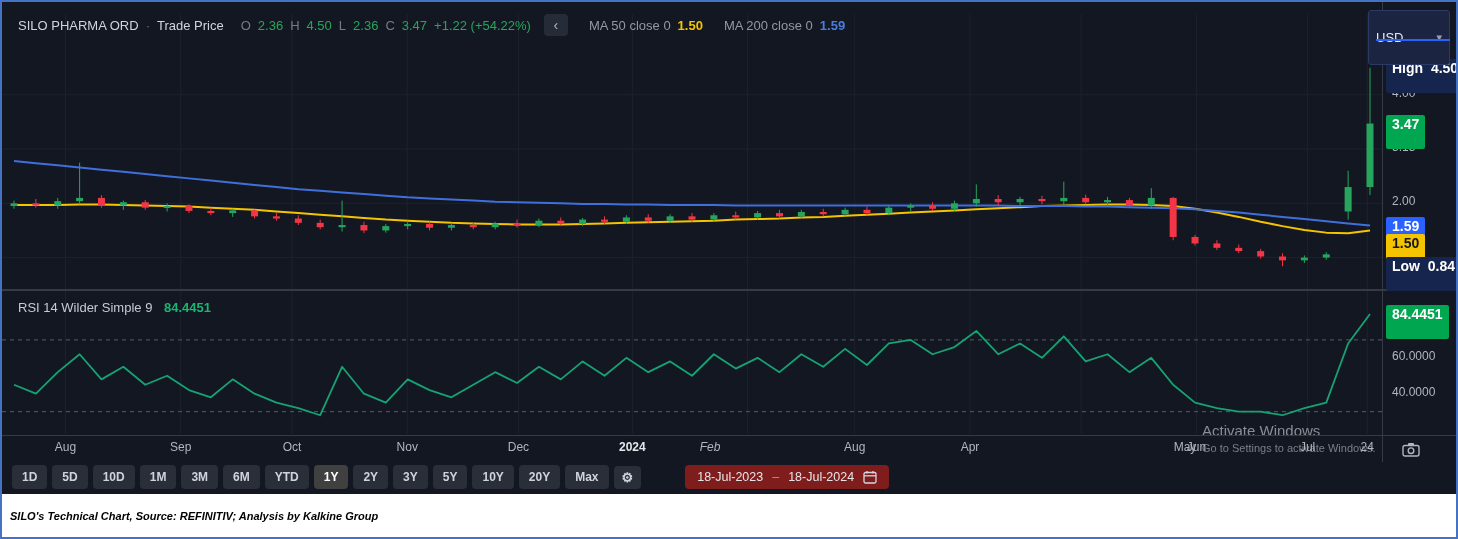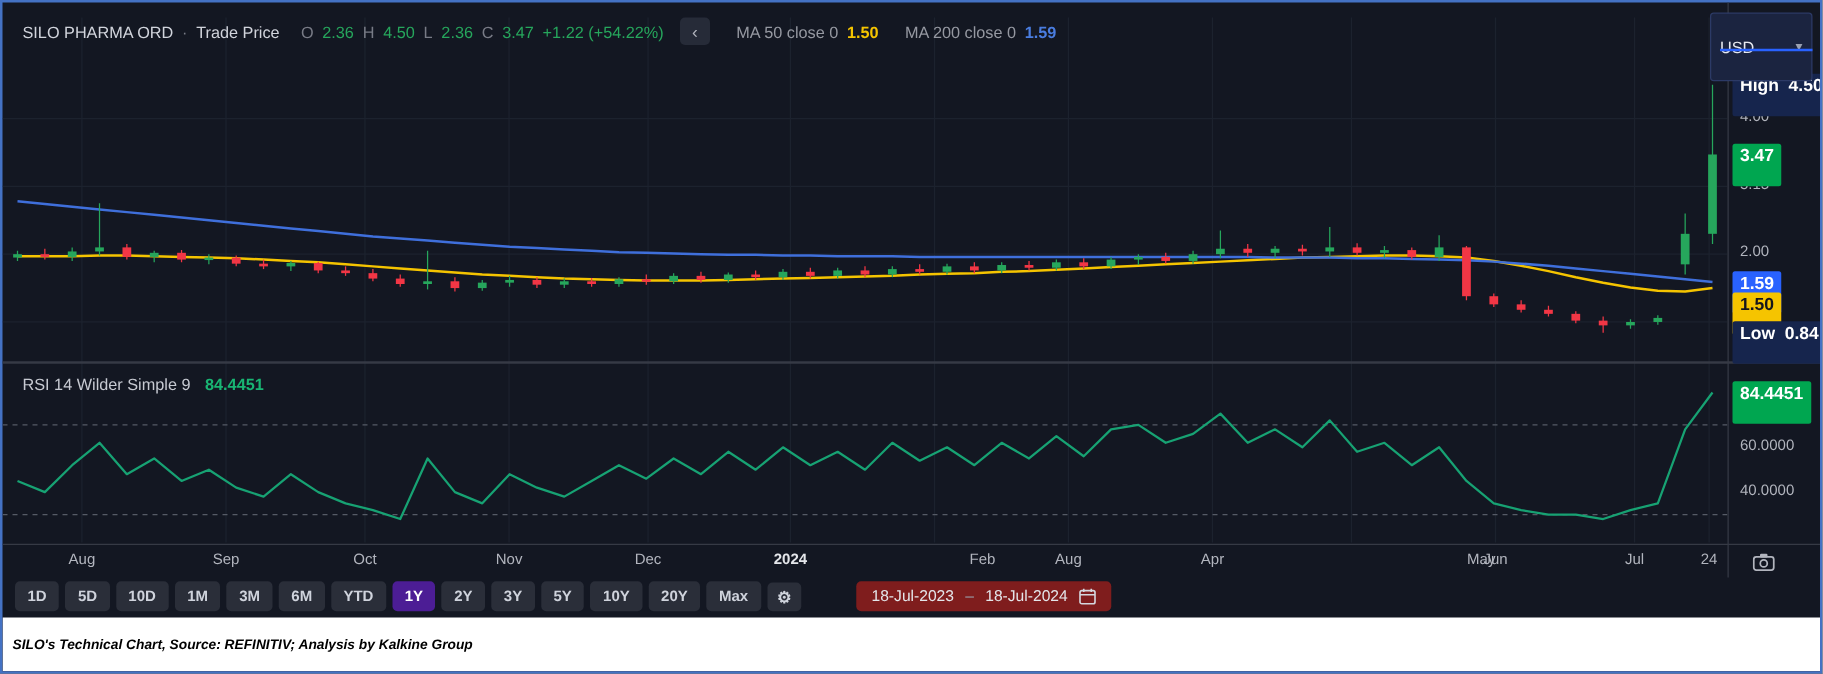--- a/index.html
+++ b/index.html
@@ -50,21 +50,21 @@
   
   .taxis{position:absolute;left:0;top:438px;width:1380px;height:20px;z-index:3;}
   .taxis span{position:absolute;transform:translateX(-50%);font-size:12px;color:#b2b5be;}
   .taxis span.strong{color:#e4e6ea;font-weight:600;}
   .axis-corner{position:absolute;left:1400px;top:440px;z-index:3;cursor:pointer;background:none;border:0;padding:0;}
 
   
   .toolbar{position:absolute;left:10px;top:461px;height:28px;display:flex;align-items:center;gap:5px;z-index:5;}
   .chip{background:#2a2e39;color:#cfd3dc;border:0;border-radius:4px;font-size:12px;font-weight:600;
         padding:5px 10px;cursor:pointer;font-family:"Liberation Sans",sans-serif;}
-  .chip.active{background:#4c1d95;color:#fff;}
+  .chip.active{background:#404040;color:#fff;}
   .chip.gear{padding:4px 8px;font-size:13px;}
   .spacer{width:34px;}
   .datechip{background:#7f1d1d;border-radius:4px;display:flex;align-items:center;gap:9px;
             padding:5px 12px;font-size:12.5px;color:#e4e6ea;cursor:pointer;}
   .datechip .dash{color:#9aa0ab;}
 
   
   .caption{position:absolute;left:0;top:492px;width:1454px;height:43px;background:#ffffff;
            display:flex;align-items:center;z-index:7;}
   .caption span{font-size:11px;font-weight:bold;font-style:italic;color:#000;margin-left:8px;}
@@ -270,29 +270,33 @@
       <div class="axlbl" style="top: 346.824px;">60.0000</div>
       <div class="axlbl" style="top: 382.706px;">40.0000</div>
       <div class="badge green" style="top: 302.966px;">84.4451</div>
     </div>
 
   <div class="rsi-legend">
     <span>RSI 14 Wilder Simple 9</span>
     <span class="val">84.4451</span>
   </div>
 
+  <div class="wm">
+    <div class="l1">Activate Windows</div>
+    <div class="l2">Go to Settings to activate Windows.</div>
+  </div>
 
   <div class="taxis" id="time-axis">
       <span style="left: 63.528px;">Aug</span>
       <span style="left: 178.788px;">Sep</span>
       <span style="left: 289.98px;">Oct</span>
       <span style="left: 405.24px;">Nov</span>
       <span style="left: 516.432px;">Dec</span>
       <span class="strong" style="left: 630.336px;">2024</span>
-      <span style="left: 784px;">Feb</span>
+      <span style="left: 708px; font-style: italic;">Feb</span>
       <span style="left: 852.72px;">Aug</span>
       <span style="left: 967.98px;">Apr</span>
       <span style="left: 1136px; margin-left: 47px;">May</span>
       <span style="left: 1194.43px;">Jun</span>
       <span style="left: 1305.62px;">Jul</span>
       <span style="left: 1365.29px;">24</span>
     </div>
   <button class="axis-corner">
     <svg width="18" height="15" viewBox="0 0 18 15">
       <rect x="1" y="3.5" width="16" height="10.5" rx="2" fill="none" stroke="#b2b5be" stroke-width="1.4"></rect>

